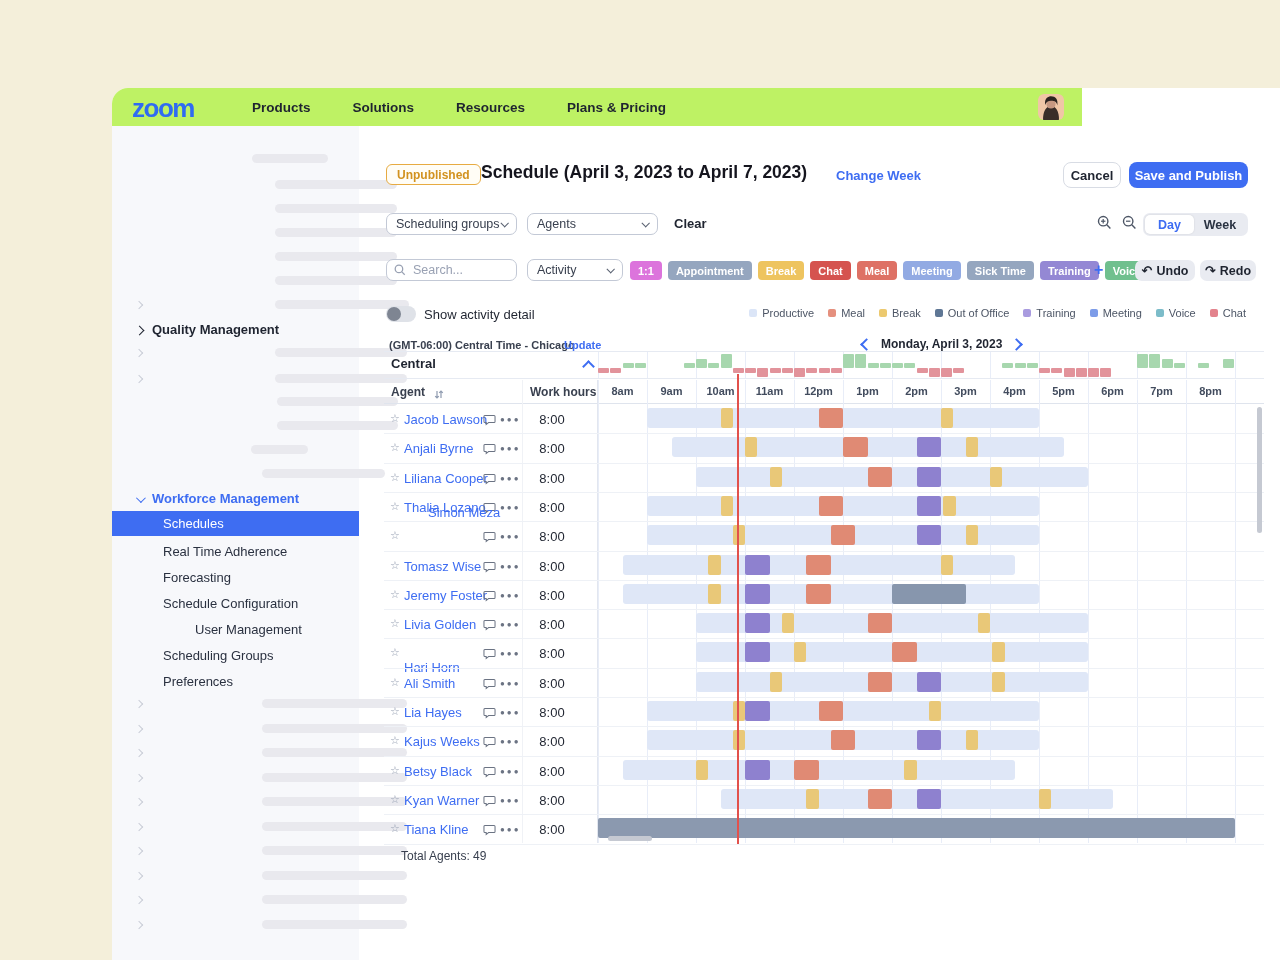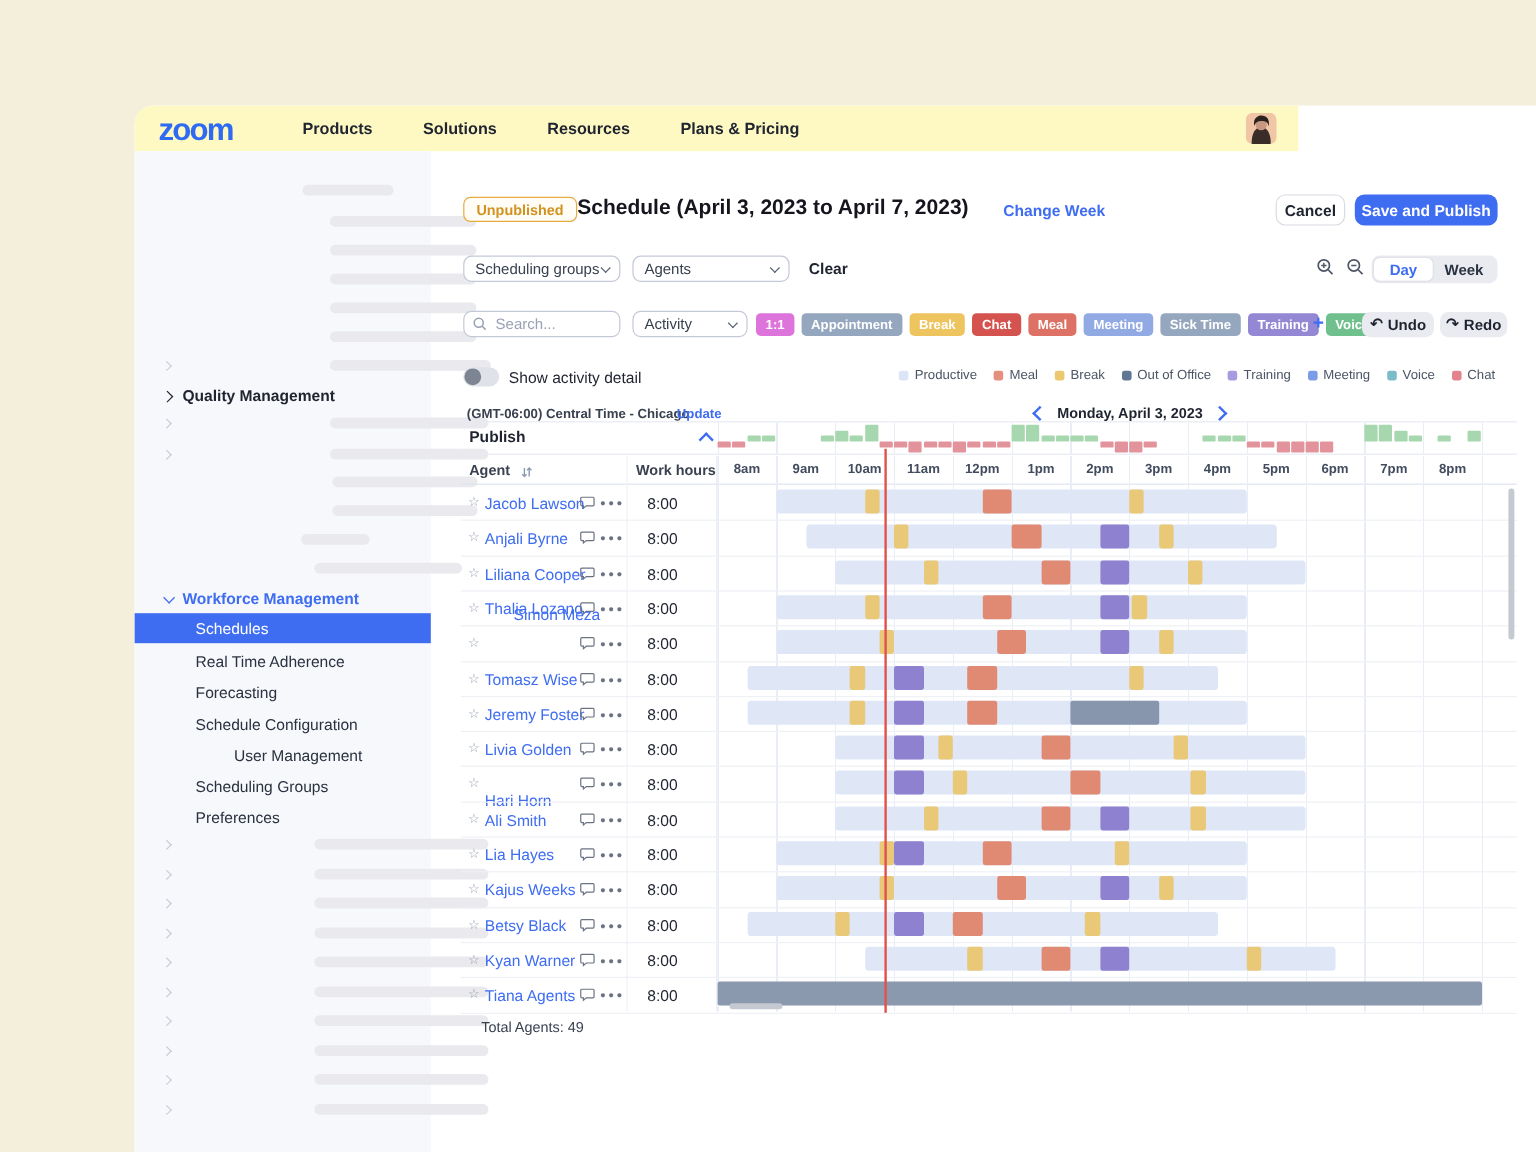--- a/index.html
+++ b/index.html
@@ -2,21 +2,21 @@
 <html><head>
 <meta charset="utf-8">
 <style>
   html,body{margin:0;padding:0;}
   body{width:1280px;height:960px;background:#f4efda;font-family:"Liberation Sans",sans-serif;-webkit-font-smoothing:antialiased;}
   #stage{position:relative;width:1280px;height:960px;overflow:hidden;}
   .abs{position:absolute;}
   
   .app{position:absolute;left:112px;top:88px;width:1168px;height:872px;background:#ffffff;border-top-left-radius:16px;overflow:hidden;}
   
-  .topnav{position:absolute;left:0;top:0;width:970px;height:38px;background:#fef9c3;}
+  .topnav{position:absolute;left:0;top:0;width:970px;height:38px;background:#bef264;}
   .logo{position:absolute;left:20px;top:5px;font-size:26px;font-weight:800;color:#2f6bf2;letter-spacing:-1.5px;}
   .navlinks{position:absolute;left:140px;top:0;height:38px;display:flex;align-items:center;gap:42px;}
   .navlink{font-size:13.5px;font-weight:600;color:#1f2430;cursor:pointer;}
   .navright{position:absolute;right:66px;top:0;height:38px;display:flex;align-items:center;gap:27px;}
   .caret{display:inline-block;width:6px;height:6px;border-right:1.5px solid #1f2430;border-bottom:1.5px solid #1f2430;transform:rotate(45deg) translateY(-2px);margin-left:5px;}
   .avatar{position:absolute;right:18px;top:6px;width:26px;height:26px;border-radius:6px;overflow:hidden;}
   
   .sidebar{position:absolute;left:0;top:38px;width:247px;height:834px;background:#f7f8fb;}
   .skel{position:absolute;background:#e9e9ee;border-radius:5px;height:9px;}
   .schev{position:absolute;width:5px;height:5px;border-right:1.5px solid #c9cdd7;border-bottom:1.5px solid #c9cdd7;transform:rotate(-45deg);}
@@ -267,21 +267,21 @@
 
   <div class="tz">(GMT-06:00) Central Time - Chicago</div>
   <div class="abs link" style="left:564px;top:339px;font-size:11px;font-weight:700;">Update</div>
   <div class="datenav">
     <div class="dchev l"></div>
     <div class="dtext">Monday, April 3, 2023</div>
     <div class="dchev r"></div>
   </div>
   <div class="hline" style="top:351px;"></div>
 
-  <div class="staffing-label">Publish</div>
+  <div class="staffing-label">Central</div>
   <div class="upchev"></div>
   <div class="gridlines" style="top:352px;height:26px;"></div>
   <div id="staffchart">
       <div class="sbar" style="left: 598px; width: 11px; height: 4.6px; top: 368px; background: rgb(226, 147, 155);"></div>
       <div class="sbar" style="left: 610.25px; width: 11px; height: 4.6px; top: 368px; background: rgb(226, 147, 155);"></div>
       <div class="sbar" style="left: 622.5px; width: 11px; height: 4.6px; top: 363.4px; background: rgb(167, 215, 174);"></div>
       <div class="sbar" style="left: 634.75px; width: 11px; height: 4.6px; top: 363.4px; background: rgb(167, 215, 174);"></div>
       <div class="sbar" style="left: 683.75px; width: 11px; height: 4.6px; top: 363.4px; background: rgb(167, 215, 174);"></div>
       <div class="sbar" style="left: 696px; width: 11px; height: 9.2px; top: 358.8px; background: rgb(167, 215, 174);"></div>
       <div class="sbar" style="left: 708.25px; width: 11px; height: 4.6px; top: 363.4px; background: rgb(167, 215, 174);"></div>
@@ -527,21 +527,21 @@
         </svg></div>
       <div class="abs dots" style="left: 500px; top: 795.9px;">●●●</div>
       <div class="abs whours" style="left: 522px; top: 792.9px; width: 60px; text-align: center;">8:00</div>
       <div class="shift" style="left: 720.5px; top: 788.9px; width: 392px; background: rgb(223, 231, 247);"></div>
       <div class="segblk" style="left: 806.25px; top: 788.9px; width: 12.25px; background: rgb(233, 200, 120);"></div>
       <div class="segblk" style="left: 867.5px; top: 788.9px; width: 24.5px; background: rgb(224, 138, 116);"></div>
       <div class="segblk" style="left: 916.5px; top: 788.9px; width: 24.5px; background: rgb(142, 129, 207);"></div>
       <div class="segblk" style="left: 1039px; top: 788.9px; width: 12.25px; background: rgb(233, 200, 120);"></div>
       <div class="rowline" style="top: 814.2px;"></div>
       <div class="abs star" style="left: 390px; top: 822.2px;">☆</div>
-      <div class="abs agent-name" style="left: 404px; top: 822.2px;">Tiana Agents</div>
+      <div class="abs agent-name" style="left: 404px; top: 822.2px;">Tiana Kline</div>
       <div class="abs bubble" style="left: 483px; top: 822.2px;"><svg width="13" height="12" viewBox="0 0 14 13">
           <path d="M2 1.5 H12 C12.8 1.5 13 2 13 2.7 V8 C13 8.8 12.8 9.2 12 9.2 H6 L3.4 11.4 V9.2 H2 C1.2 9.2 1 8.8 1 8 V2.7 C1 2 1.2 1.5 2 1.5 Z" fill="none" stroke="#6b7383" stroke-width="1.1"></path>
         </svg></div>
       <div class="abs dots" style="left: 500px; top: 825.2px;">●●●</div>
       <div class="abs whours" style="left: 522px; top: 822.2px; width: 60px; text-align: center;">8:00</div>
       <div class="shift" style="left: 598px; top: 818.2px; width: 637px; background: rgb(139, 153, 175); border-radius: 2px;"></div>
       <div class="rowline" style="top: 843.5px;"></div>
     </div>
   <div class="redline"></div>
   <div class="scrollv"></div>

